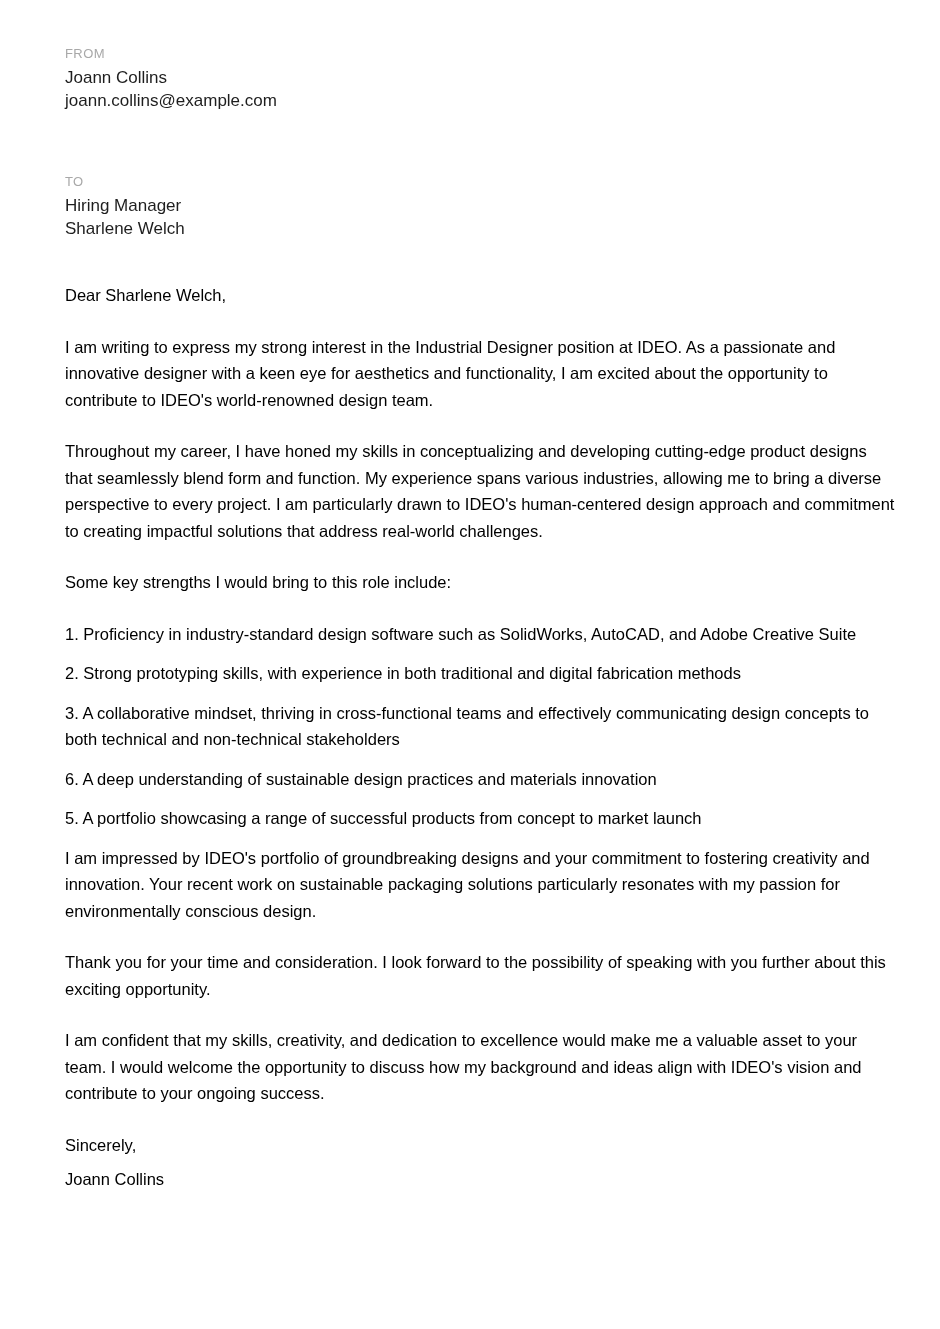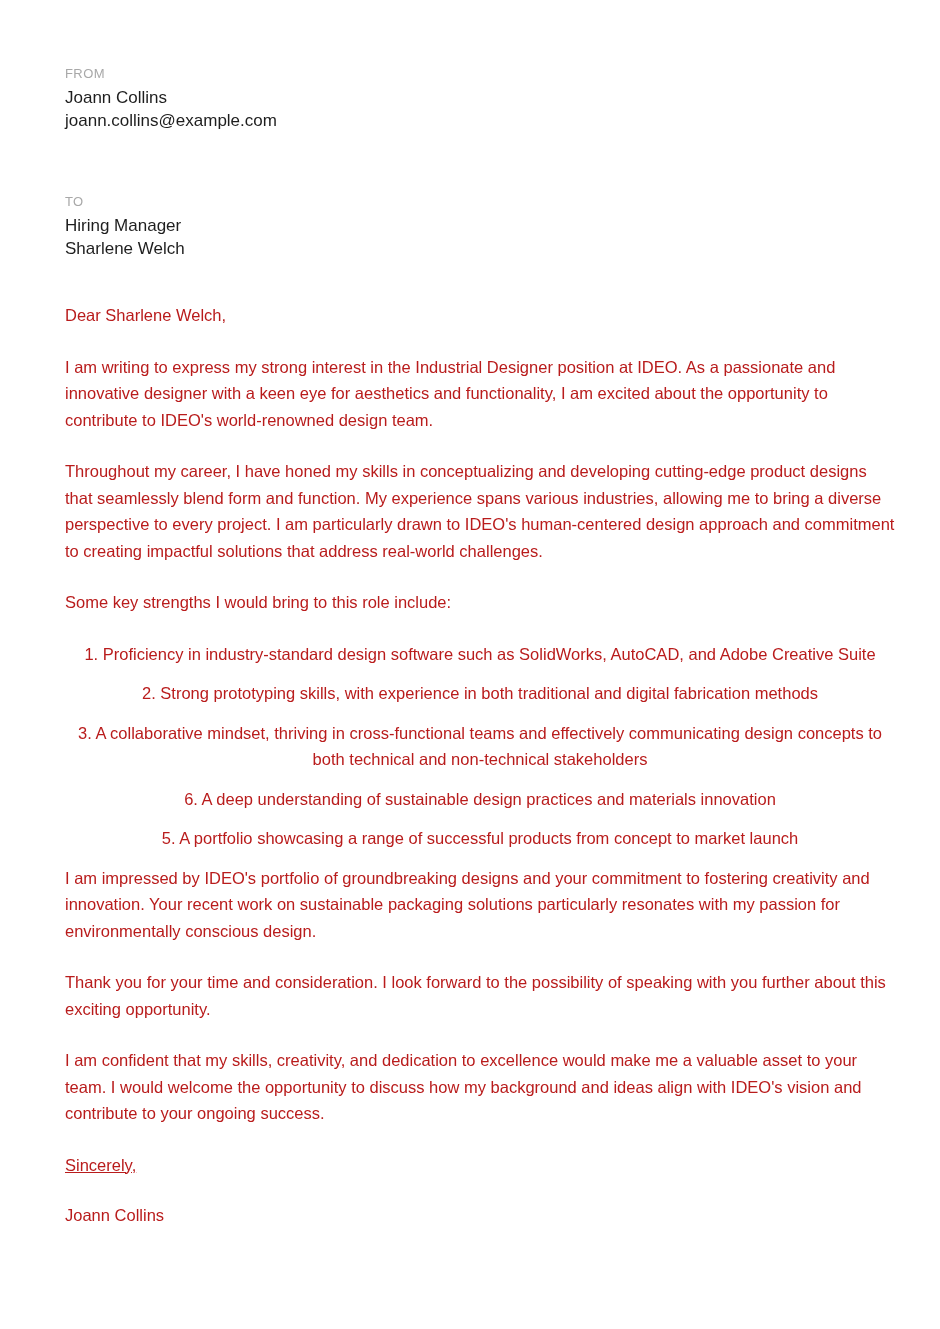--- a/index.html
+++ b/index.html
@@ -6,21 +6,21 @@
       margin: 0;
       padding: 0;
       background: #ffffff;
     }
     .page {
       position: relative;
       width: 940px;
       height: 1329px;
       box-sizing: border-box;
       background: #ffffff;
-      padding: 66px 0 0 65px;
+      padding: 46px 0 0 65px;
       font-family: "Liberation Sans", sans-serif;
       overflow: hidden;
     }
     .addr-block {
       margin: 0;
     }
     .addr-label {
       font-size: 13px;
       line-height: 16px;
       letter-spacing: 0.4px;
@@ -33,35 +33,33 @@
       color: #1e1e1e;
     }
     .addr-block.to {
       margin-top: 62px;
     }
     .letter-body {
       margin-top: 42px;
       width: 830px;
       font-size: 16.5px;
       line-height: 26.5px;
-      color: #b91c1c;
+      color: #000000;
     }
     .letter-body p {
       margin: 0 0 25px 0;
     }
     .letter-body .list {
       margin: 8px 0 12px 0;
-      text-align: center;
     }
     .letter-body .list p.list-item {
       margin: 0 0 13px 0;
     }
     .letter-body p.signoff {
-      margin-bottom: 24px;
-      text-decoration: underline;
+      margin-bottom: 8px;
     }
     .letter-body p.signature {
       margin-bottom: 0;
     }
   </style>
 </head>
 <body>
 
 <div class="page">
 

